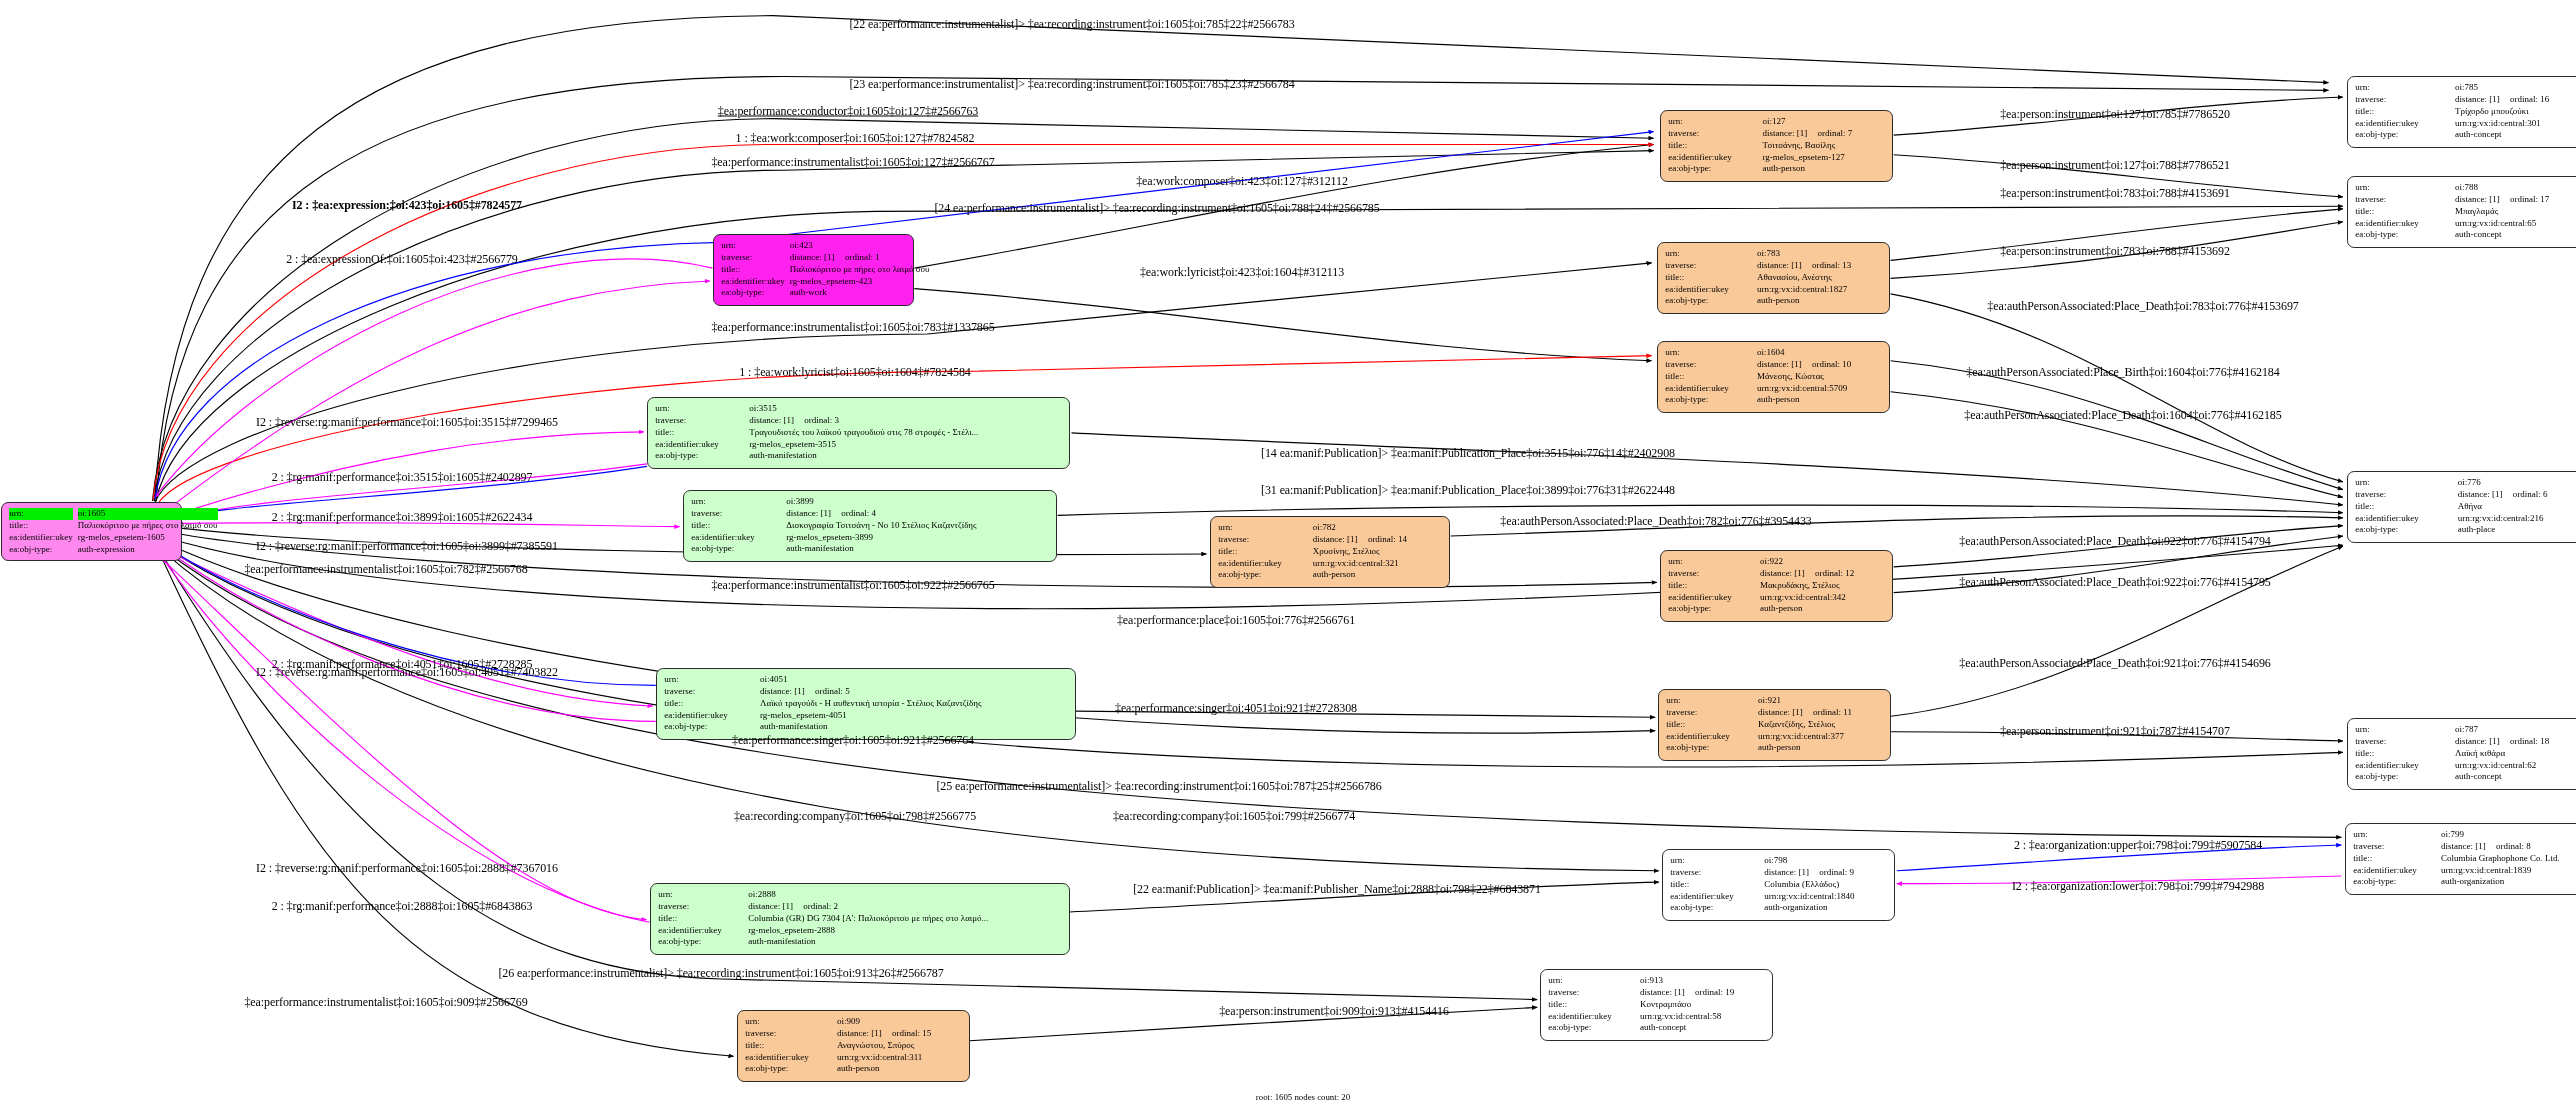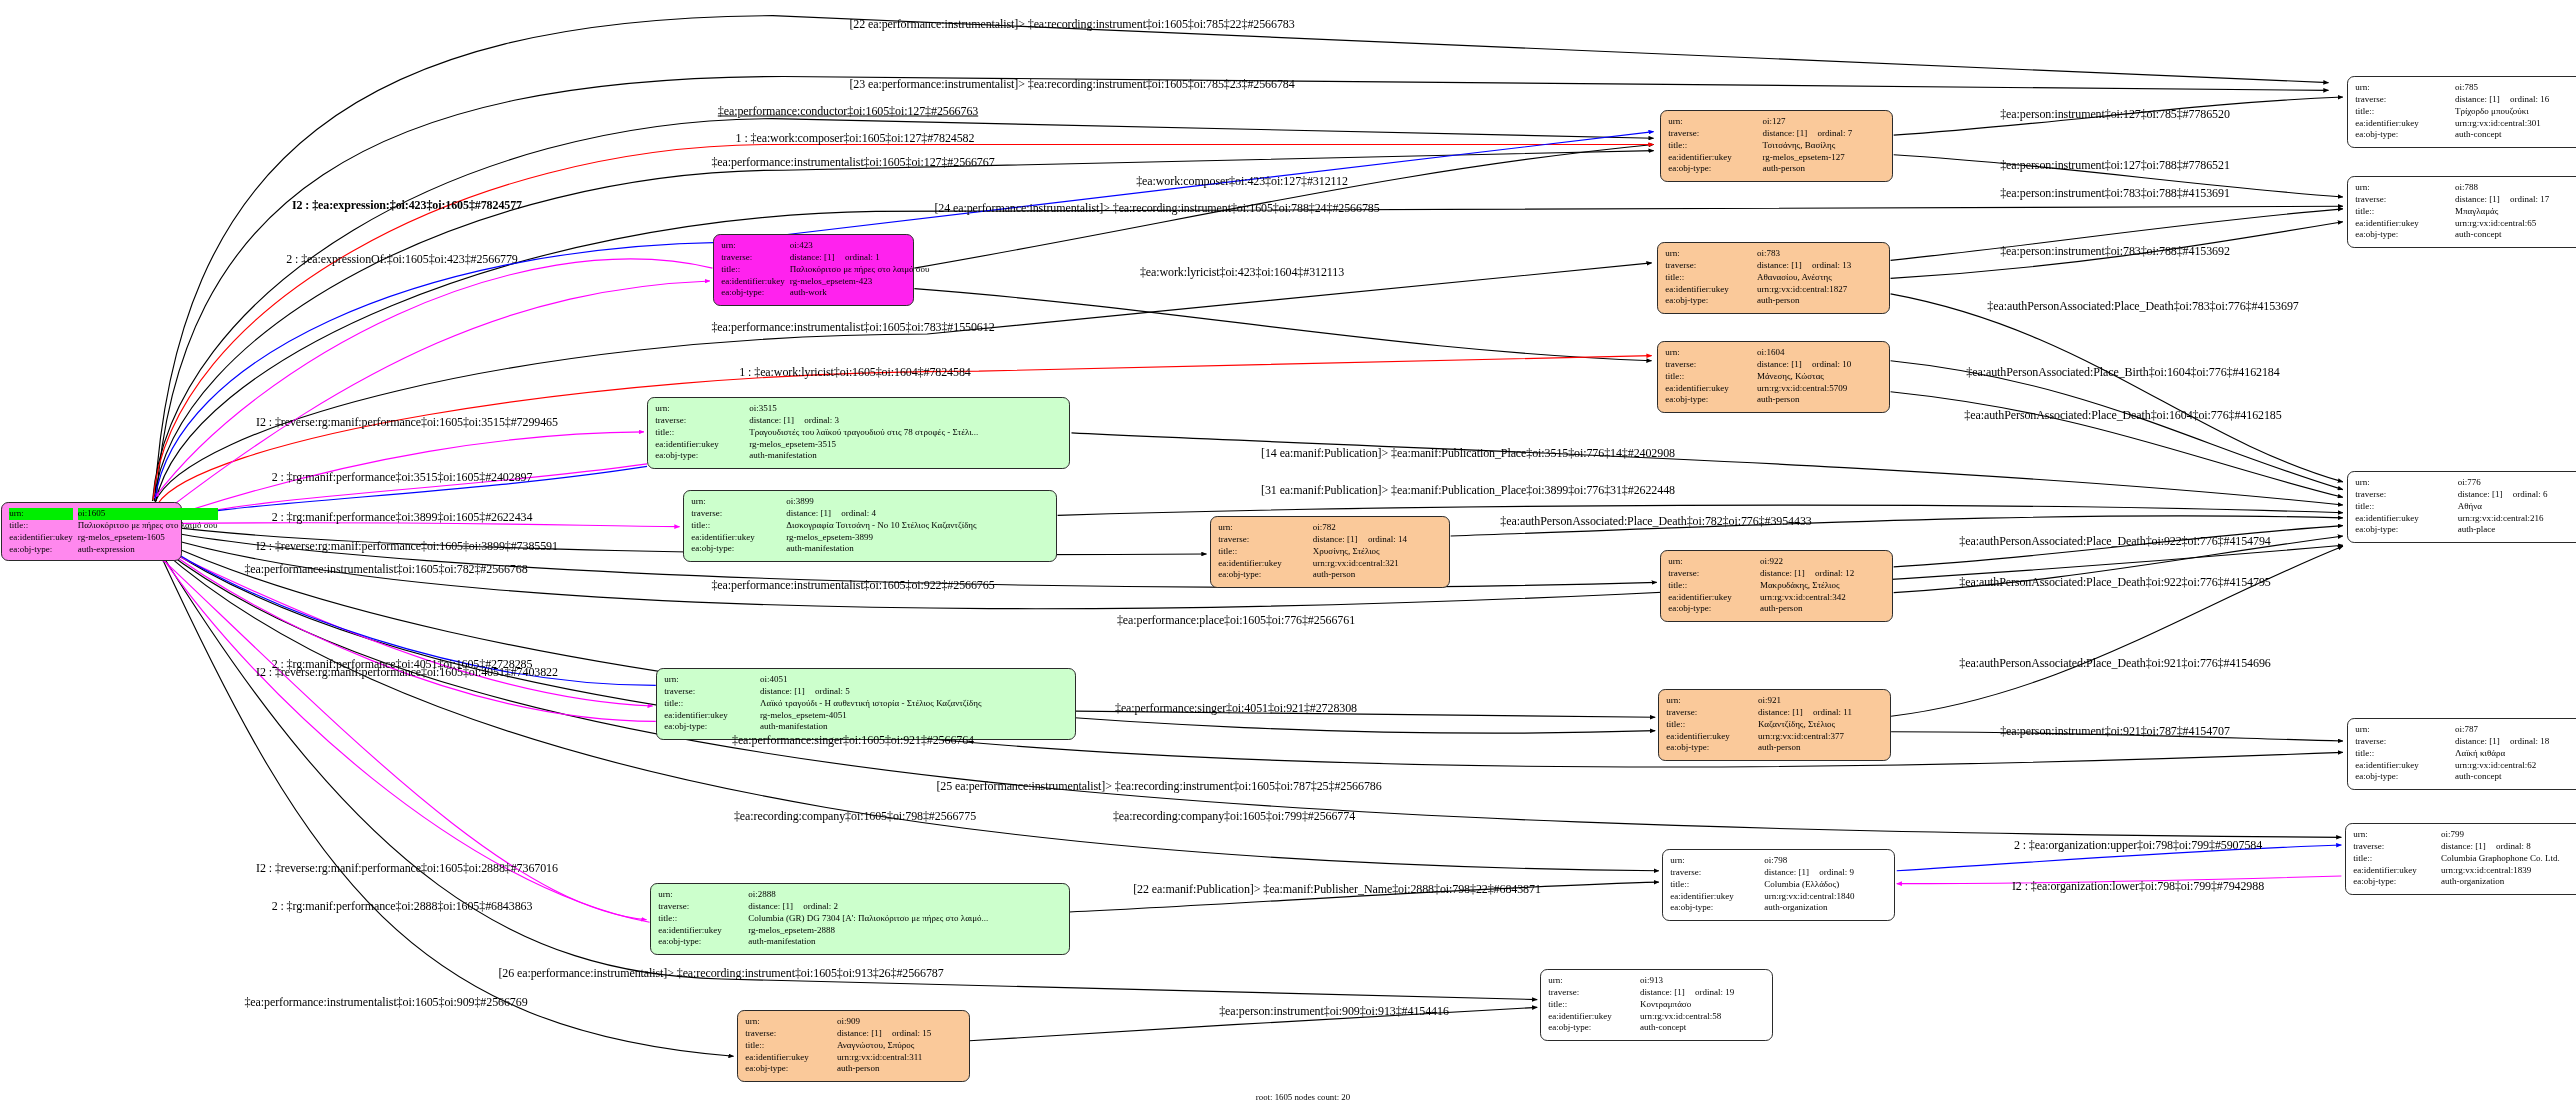--- a/index.html
+++ b/index.html
@@ -672,21 +672,21 @@
       <div class="elabel" style="left: 1242px; top: 181px;">‡ea:work:composer‡oi:423‡oi:127‡#312112</div>
       <div class="elabel" style="left: 2115px; top: 114px;">‡ea:person:instrument‡oi:127‡oi:785‡#7786520</div>
       <div class="elabel" style="left: 2115px; top: 165px;">‡ea:person:instrument‡oi:127‡oi:788‡#7786521</div>
       <div class="elabel" style="left: 1157px; top: 208px;">[24 ea:performance:instrumentalist]&gt; ‡ea:recording:instrument‡oi:1605‡oi:788‡24‡#2566785</div>
       <div class="elabel" style="left: 407px; top: 205px; font-weight: bold;">I2 : ‡ea:expression:‡oi:423‡oi:1605‡#7824577</div>
       <div class="elabel" style="left: 2115px; top: 193px;">‡ea:person:instrument‡oi:783‡oi:788‡#4153691</div>
       <div class="elabel" style="left: 402px; top: 259px;">2 : ‡ea:expressionOf:‡oi:1605‡oi:423‡#2566779</div>
       <div class="elabel" style="left: 1242px; top: 272px;">‡ea:work:lyricist‡oi:423‡oi:1604‡#312113</div>
       <div class="elabel" style="left: 2115px; top: 251px;">‡ea:person:instrument‡oi:783‡oi:788‡#4153692</div>
       <div class="elabel" style="left: 2143px; top: 306px;">‡ea:authPersonAssociated:Place_Death‡oi:783‡oi:776‡#4153697</div>
-      <div class="elabel" style="left: 853px; top: 327px;">‡ea:performance:instrumentalist‡oi:1605‡oi:783‡#1550612</div>
+      <div class="elabel" style="left: 853px; top: 327px;">‡ea:performance:instrumentalist‡oi:1605‡oi:783‡#1337865</div>
       <div class="elabel" style="left: 855px; top: 372px;">1 : ‡ea:work:lyricist‡oi:1605‡oi:1604‡#7824584</div>
       <div class="elabel" style="left: 2123px; top: 372px;">‡ea:authPersonAssociated:Place_Birth‡oi:1604‡oi:776‡#4162184</div>
       <div class="elabel" style="left: 407px; top: 422px;">I2 : ‡reverse:rg:manif:performance‡oi:1605‡oi:3515‡#7299465</div>
       <div class="elabel" style="left: 2123px; top: 415px;">‡ea:authPersonAssociated:Place_Death‡oi:1604‡oi:776‡#4162185</div>
       <div class="elabel" style="left: 1468px; top: 453px;">[14 ea:manif:Publication]&gt; ‡ea:manif:Publication_Place‡oi:3515‡oi:776‡14‡#2402908</div>
       <div class="elabel" style="left: 402px; top: 477px;">2 : ‡rg:manif:performance‡oi:3515‡oi:1605‡#2402897</div>
       <div class="elabel" style="left: 1468px; top: 490px;">[31 ea:manif:Publication]&gt; ‡ea:manif:Publication_Place‡oi:3899‡oi:776‡31‡#2622448</div>
       <div class="elabel" style="left: 402px; top: 517px;">2 : ‡rg:manif:performance‡oi:3899‡oi:1605‡#2622434</div>
       <div class="elabel" style="left: 1656px; top: 521px;">‡ea:authPersonAssociated:Place_Death‡oi:782‡oi:776‡#3954433</div>
       <div class="elabel" style="left: 2115px; top: 541px;">‡ea:authPersonAssociated:Place_Death‡oi:922‡oi:776‡#4154794</div>

